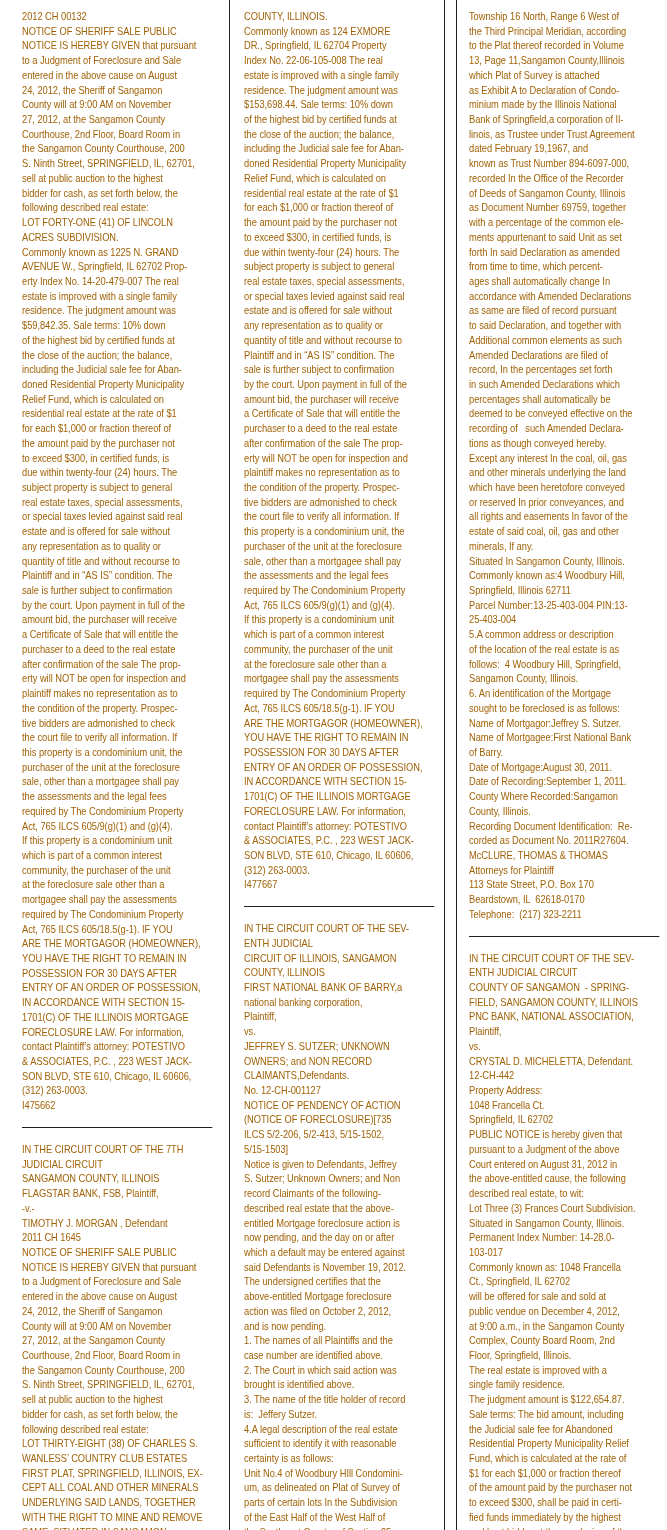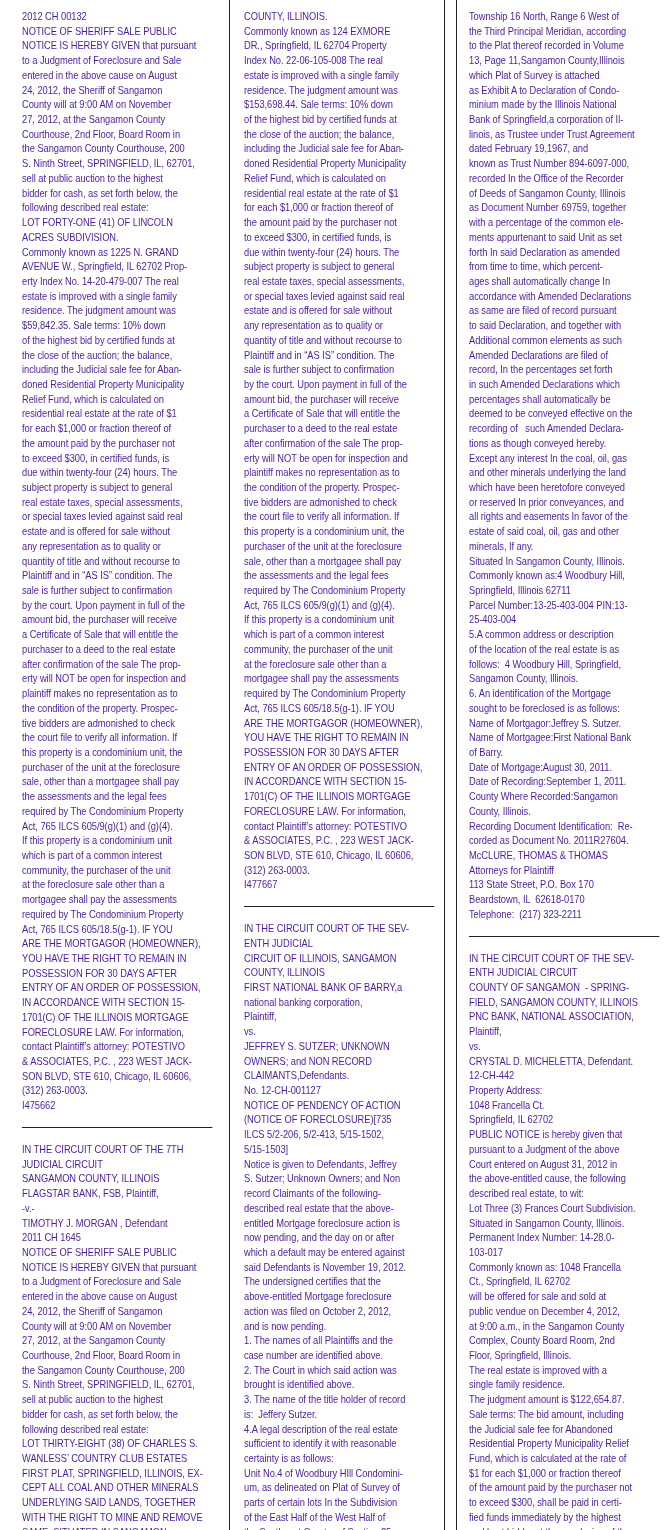--- a/index.html
+++ b/index.html
@@ -3,21 +3,21 @@
 <meta charset="utf-8">
 <style>
   html, body { margin: 0; padding: 0; background: #e8e8e8; }
   .page {
     position: relative;
     width: 667px;
     height: 1530px;
     background: #ffffff;
     overflow: hidden;
     font-family: "Liberation Sans", sans-serif;
-    color: #4c1d95;
+    color: #a16207;
   }
   .col {
     position: absolute;
     top: 9px;
     width: 242px;
     transform: scaleX(0.81);
     transform-origin: 0 0;
   }
   .col-1 { left: 22px; }
   .col-2 { left: 244px; }

